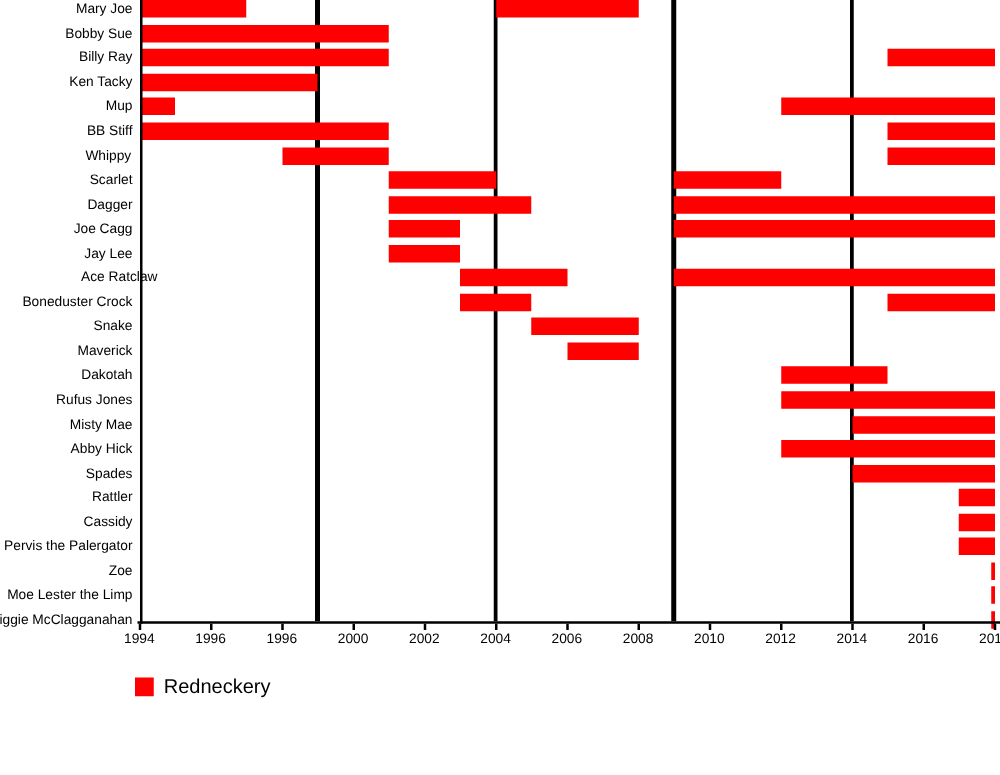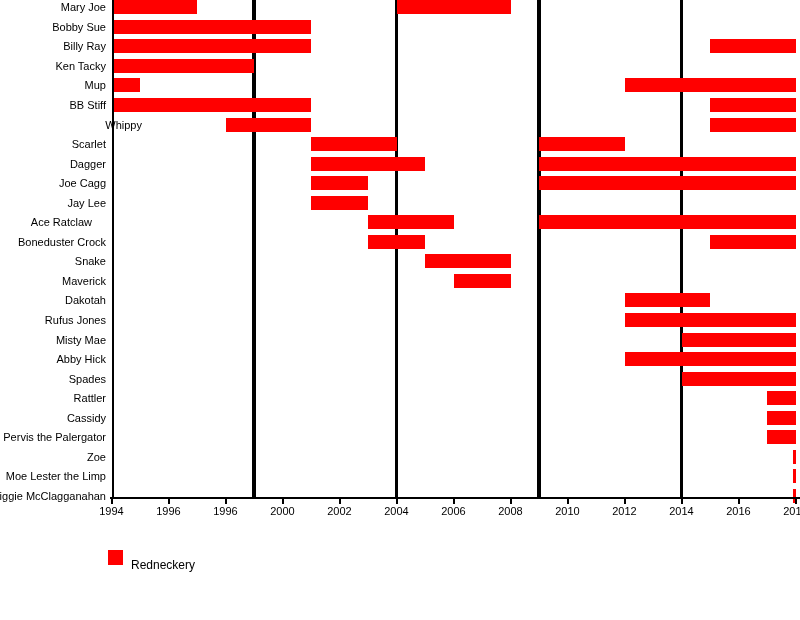--- a/index.html
+++ b/index.html
@@ -76,24 +76,23 @@
     z-index: 4;
   }
   .legend-swatch {
     width: 15px;
     height: 15px;
     background: #ff0000;
     display: inline-block;
   }
   .legend-text {
     margin-left: 8px;
-    font-size: 12px;
+    font-size: 16px;
     line-height: 15px;
     white-space: nowrap;
-    margin-top: 16px;
   }
 </style>
 </head>
 <body>
 
 <div id="chart">
   <div id="plot">
       <div class="vline" style="left: 252.25px; height: 497px; background: rgb(0, 0, 0);"></div>
       <div class="vline" style="left: 394.75px; height: 497px; background: rgb(0, 0, 0);"></div>
       <div class="vline" style="left: 537.25px; height: 497px; background: rgb(0, 0, 0);"></div>
@@ -107,35 +106,35 @@
       <div class="bar" title="" style="left: 111.5px; width: 199.5px; top: 39.3px; background: rgb(255, 0, 0);"></div>
       <div class="bar" title="" style="left: 710px; width: 85.5px; top: 39.3px; background: rgb(255, 0, 0);"></div>
       <div class="row-label" style="top: 58.85px; right: 694px;">Ken Tacky</div>
       <div class="bar" title="" style="left: 111.5px; width: 142.5px; top: 58.85px; background: rgb(255, 0, 0);"></div>
       <div class="row-label" style="top: 78.4px; right: 694px;">Mup</div>
       <div class="bar" title="" style="left: 111.5px; width: 28.5px; top: 78.4px; background: rgb(255, 0, 0);"></div>
       <div class="bar" title="" style="left: 624.5px; width: 171px; top: 78.4px; background: rgb(255, 0, 0);"></div>
       <div class="row-label" style="top: 97.95px; right: 694px;">BB Stiff</div>
       <div class="bar" title="" style="left: 111.5px; width: 199.5px; top: 97.95px; background: rgb(255, 0, 0);"></div>
       <div class="bar" title="" style="left: 710px; width: 85.5px; top: 97.95px; background: rgb(255, 0, 0);"></div>
-      <div class="row-label" style="top: 117.5px; right: 658px;">Whippy</div>
+      <div class="row-label" style="top: 117.5px; right: 695px;">Whippy</div>
       <div class="bar" title="" style="left: 225.5px; width: 85.5px; top: 117.5px; background: rgb(255, 0, 0);"></div>
       <div class="bar" title="" style="left: 710px; width: 85.5px; top: 117.5px; background: rgb(255, 0, 0);"></div>
       <div class="row-label" style="top: 137.05px; right: 694px;">Scarlet</div>
       <div class="bar" title="" style="left: 311px; width: 85.5px; top: 137.05px; background: rgb(255, 0, 0);"></div>
       <div class="bar" title="" style="left: 539px; width: 85.5px; top: 137.05px; background: rgb(255, 0, 0);"></div>
       <div class="row-label" style="top: 156.6px; right: 694px;">Dagger</div>
       <div class="bar" title="" style="left: 311px; width: 114px; top: 156.6px; background: rgb(255, 0, 0);"></div>
       <div class="bar" title="" style="left: 539px; width: 256.5px; top: 156.6px; background: rgb(255, 0, 0);"></div>
       <div class="row-label" style="top: 176.15px; right: 694px;">Joe Cagg</div>
       <div class="bar" title="" style="left: 311px; width: 57px; top: 176.15px; background: rgb(255, 0, 0);"></div>
       <div class="bar" title="" style="left: 539px; width: 256.5px; top: 176.15px; background: rgb(255, 0, 0);"></div>
       <div class="row-label" style="top: 195.7px; right: 694px;">Jay Lee</div>
       <div class="bar" title="" style="left: 311px; width: 57px; top: 195.7px; background: rgb(255, 0, 0);"></div>
-      <div class="row-label" style="top: 215.25px; right: 708px;">Ace Ratclaw</div>
+      <div class="row-label" style="top: 215.25px; right: 674px;">Ace Ratclaw</div>
       <div class="bar" title="" style="left: 368px; width: 85.5px; top: 215.25px; background: rgb(255, 0, 0);"></div>
       <div class="bar" title="" style="left: 539px; width: 256.5px; top: 215.25px; background: rgb(255, 0, 0);"></div>
       <div class="row-label" style="top: 234.8px; right: 694px;">Boneduster Crock</div>
       <div class="bar" title="" style="left: 368px; width: 57px; top: 234.8px; background: rgb(255, 0, 0);"></div>
       <div class="bar" title="" style="left: 710px; width: 85.5px; top: 234.8px; background: rgb(255, 0, 0);"></div>
       <div class="row-label" style="top: 254.35px; right: 694px;">Snake</div>
       <div class="bar" title="" style="left: 425px; width: 85.5px; top: 254.35px; background: rgb(255, 0, 0);"></div>
       <div class="row-label" style="top: 273.9px; right: 694px;">Maverick</div>
       <div class="bar" title="" style="left: 453.5px; width: 57px; top: 273.9px; background: rgb(255, 0, 0);"></div>
       <div class="row-label" style="top: 293.45px; right: 694px; padding-left: 37px;">Dakotah</div>

